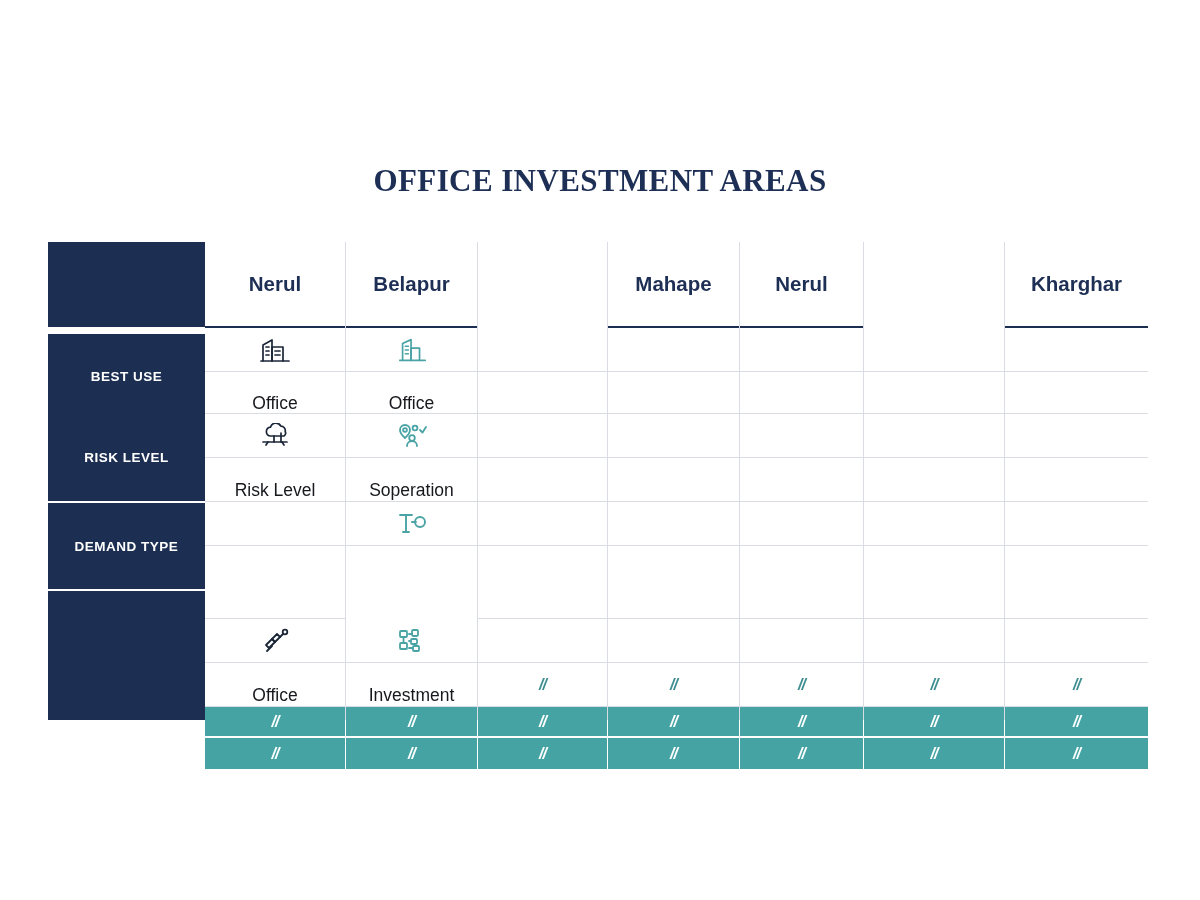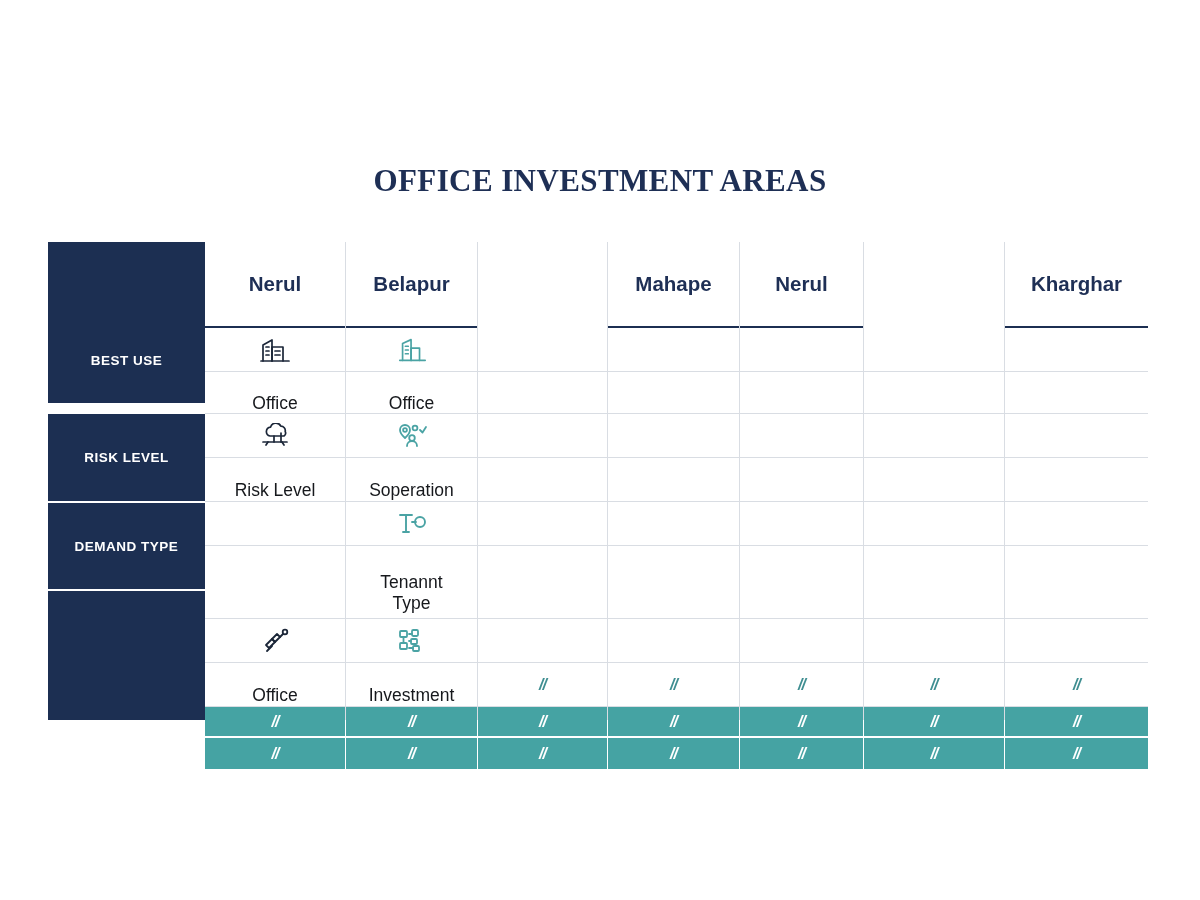--- a/index.html
+++ b/index.html
@@ -56,21 +56,21 @@
     display: flex;
     align-items: center;
     justify-content: center;
     font-size: 13.5px;
     font-weight: bold;
     letter-spacing: 0.5px;
     box-sizing: border-box;
     border-bottom: 2px solid #ffffff;
   }
   .navyblock.nb0 { top: 0;     height: 87px; }
-  .navyblock.nb1 { top: 76px;  height: 87px; }
+  .navyblock.nb1 { top: 92px;  height: 87px; }
   .navyblock.nb2 { top: 172px; height: 89px; }
   .navyblock.nb3 { top: 261px; height: 88px; }
   .navyblock.nb4 { top: 349px; height: 84px; border-bottom: none; }
   .navyblock.nb5 { top: 433px; height: 45px; border-bottom: none; }
 
   
   .gridbody {
     position: absolute;
     left: 157px;
     top: 0;
@@ -264,24 +264,20 @@
             <span class="icon">
               <svg width="32" height="28" viewBox="0 0 32 28" fill="none" stroke-width="1.9" stroke-linecap="round" stroke-linejoin="round" class="ic-teal">
                 <path d="M4 5h12"></path>
                 <path d="M10 5v17"></path>
                 <path d="M7 22h6"></path>
                 <path d="M16 12h4"></path>
                 <circle cx="24" cy="12" r="5"></circle>
               </svg>
             </span>
           </div>
-          <div class="srow sr5">
-            <span class="celltext">Tenannt
-Type</span>
-          </div>
           <div class="srow sr6">
             <span class="icon">
               <svg width="32" height="28" viewBox="0 0 32 28" fill="none" stroke-width="1.8" stroke-linecap="round" stroke-linejoin="round" class="ic-teal">
                 <rect x="4" y="4" width="7" height="6" rx="1"></rect>
                 <rect x="4" y="16" width="7" height="6" rx="1"></rect>
                 <path d="M7.5 10v6"></path>
                 <rect x="16" y="3" width="6" height="6" rx="1.2"></rect>
                 <rect x="15" y="12" width="6" height="5" rx="1"></rect>
                 <rect x="17" y="19" width="6" height="5" rx="1"></rect>
                 <path d="M13 7h3M13 14h2M13 21h4"></path>

